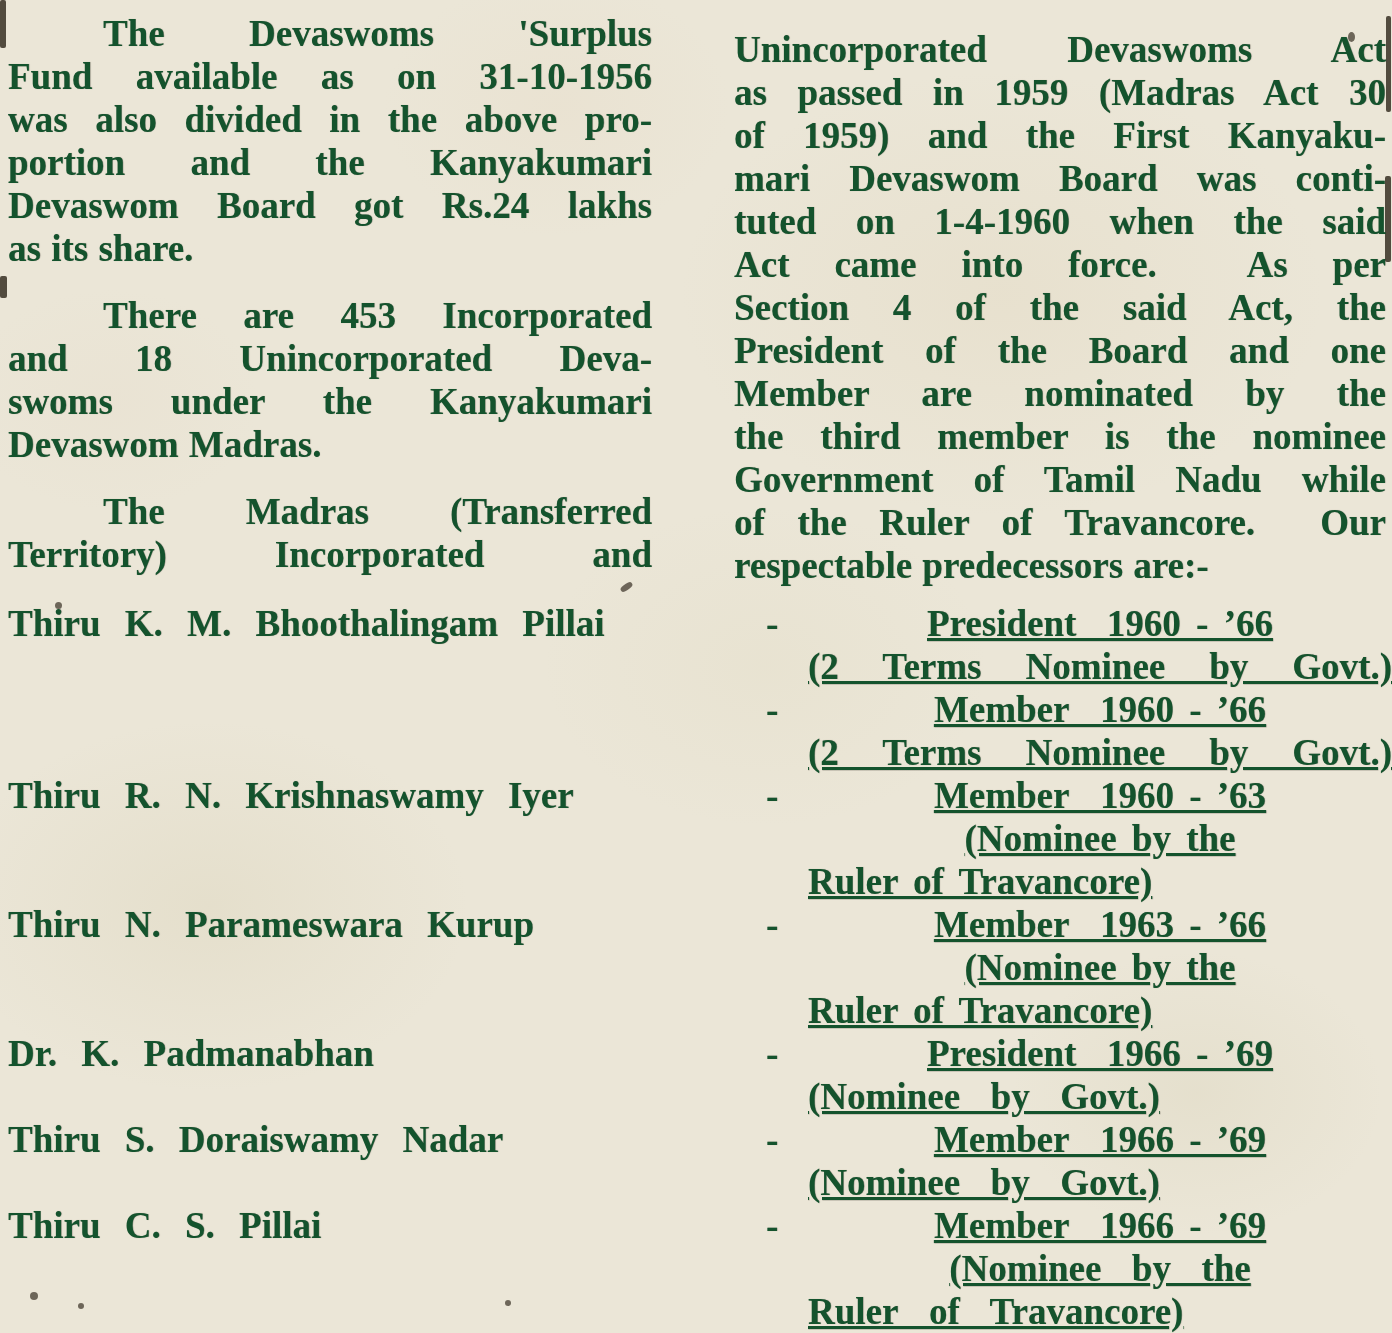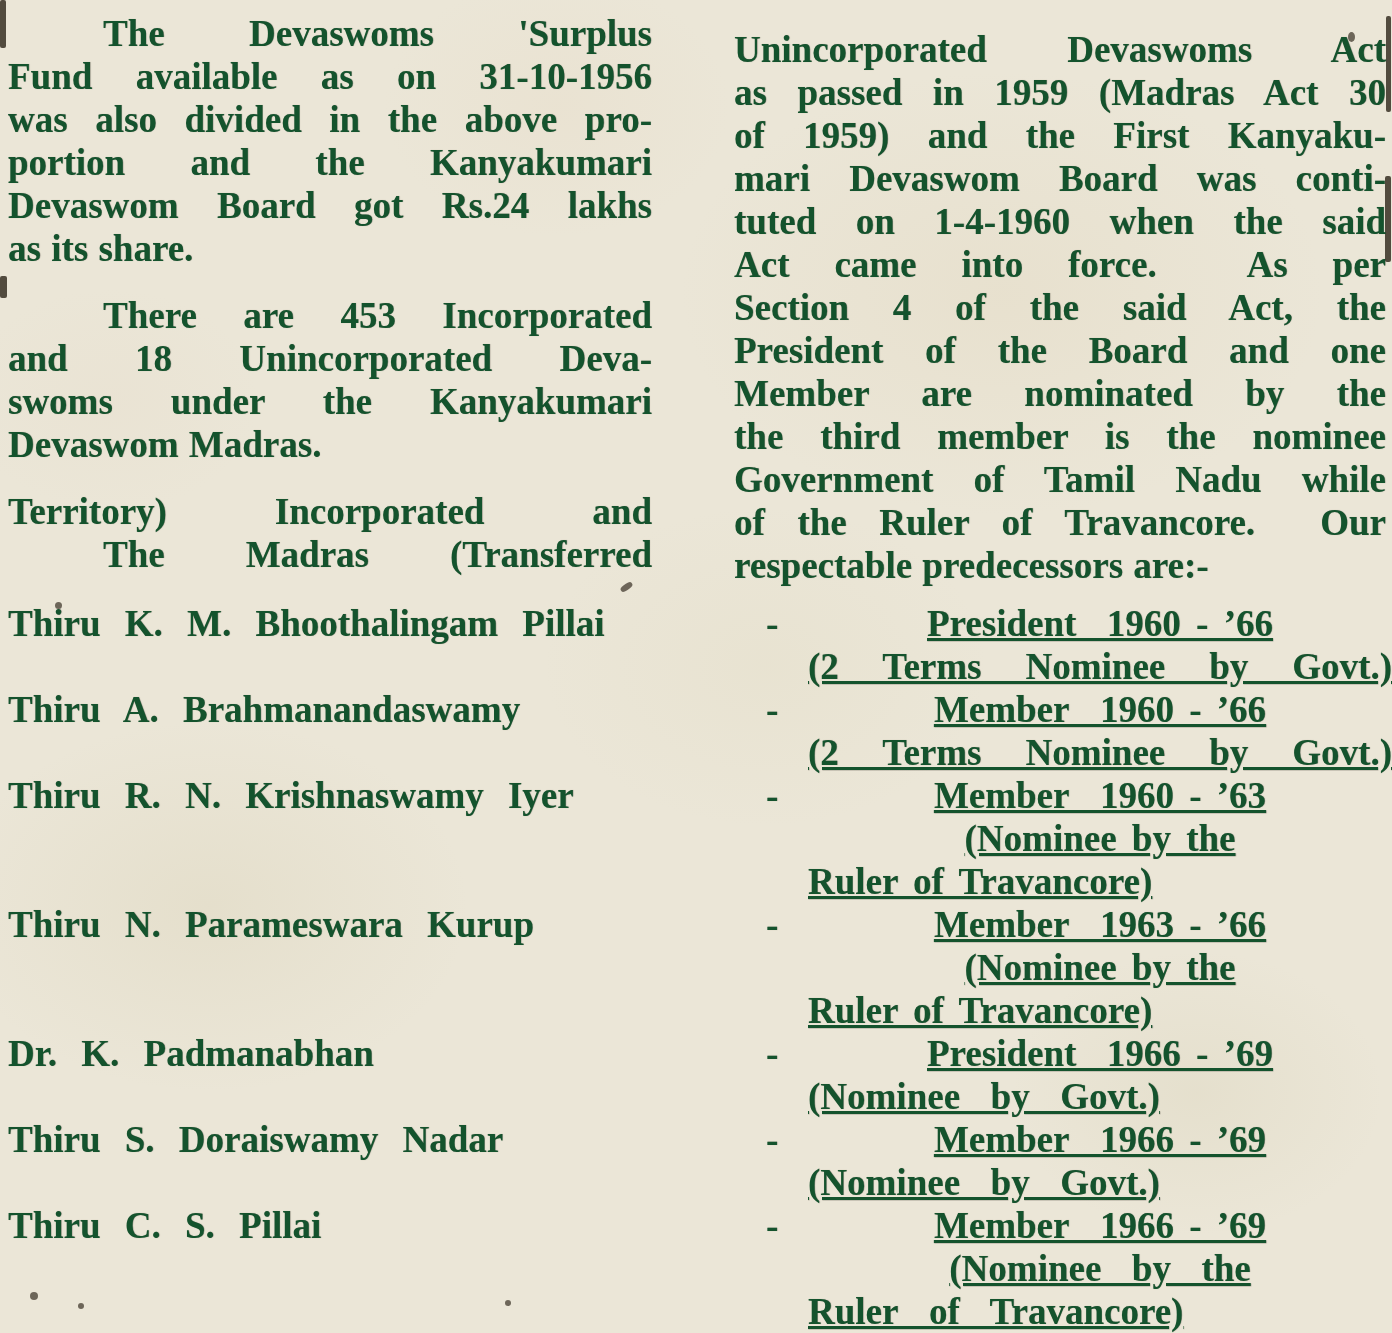--- a/index.html
+++ b/index.html
@@ -108,22 +108,22 @@
         <div class="line">Devaswom Board got Rs.24 lakhs</div>
         <div class="line">as its share.</div>
       </div>
       <div class="para">
         <div class="line indent">There are 453 Incorporated</div>
         <div class="line">and 18 Unincorporated Deva-</div>
         <div class="line">swoms under the Kanyakumari</div>
         <div class="line">Devaswom Madras.</div>
       </div>
       <div class="para justify-all">
+        <div class="line indent">The Madras (Transferred</div>
         <div class="line">Territory) Incorporated and</div>
-        <div class="line indent">The Madras (Transferred</div>
       </div>
     </div>
 
   <div class="col col-right">
       <div class="para">
         <div class="line">Unincorporated Devaswoms Act</div>
         <div class="line">as passed in 1959 (Madras Act 30</div>
         <div class="line">of 1959) and the First Kanyaku-</div>
         <div class="line">mari Devaswom Board was conti-</div>
         <div class="line">tuted on 1-4-1960 when the said</div>
@@ -141,21 +141,20 @@
   <div class="roster">
       <div class="roster-row">
         <div class="roster-name">Thiru K. M. Bhoothalingam Pillai</div>
         <div class="roster-dash">-</div>
         <div class="roster-roles">
           <div class="role-line align-left">President&nbsp; 1960 - ’66</div>
           <div class="role-line align-justify">(2 Terms Nominee by Govt.)</div>
         </div>
       </div>
       <div class="roster-row">
-        <div class="roster-name">Thiru A. Brahmanandaswamy</div>
         <div class="roster-dash">-</div>
         <div class="roster-roles">
           <div class="role-line align-left">Member&nbsp; 1960 - ’66</div>
           <div class="role-line align-justify">(2 Terms Nominee by Govt.)</div>
         </div>
       </div>
       <div class="roster-row">
         <div class="roster-name">Thiru R. N. Krishnaswamy Iyer</div>
         <div class="roster-dash">-</div>
         <div class="roster-roles">

